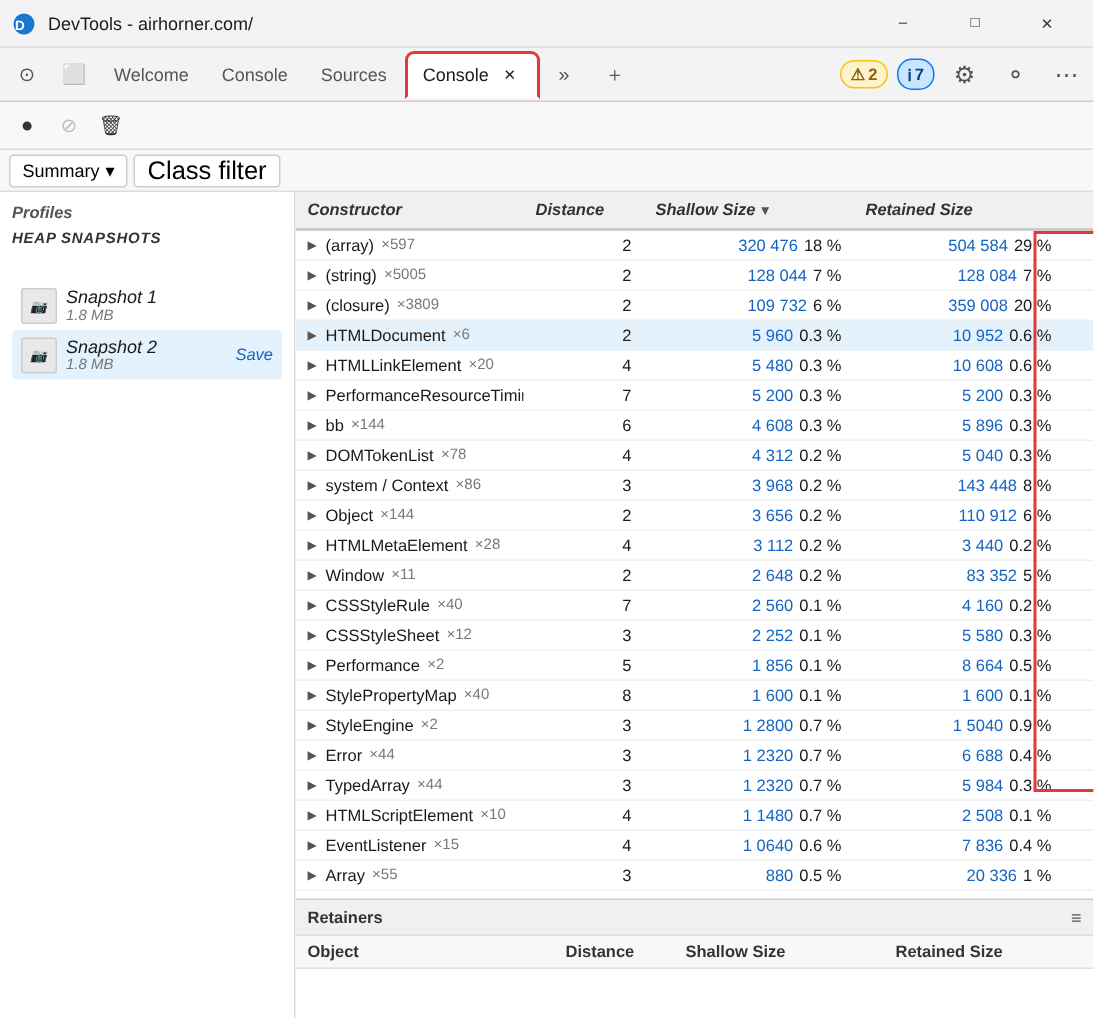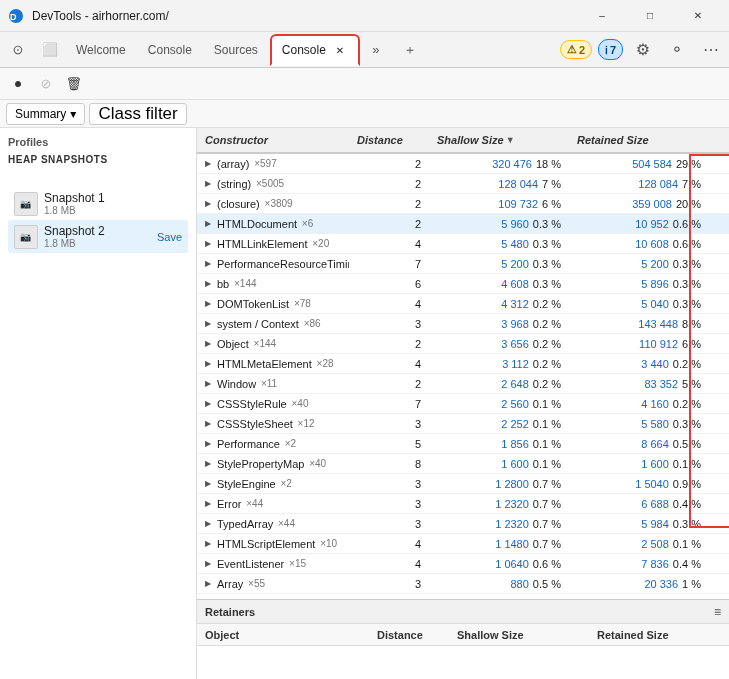--- a/index.html
+++ b/index.html
@@ -55,21 +55,21 @@
     .sub-toolbar-right { margin-left: auto; display: flex; align-items: center; gap: 4px; }
     .all-objects-btn {
       display: flex; align-items: flex-start; gap: 20px; padding: 2px 8px; font-size: 12px; height: 22px; background: transparent; border: none; cursor: pointer; margin-top: 48px;
     }
 
     
     .main { display: flex; height: calc(679px - 32px - 36px - 32px - 28px); }
 
     
     .sidebar { width: 197px; border-right: 1px solid #ddd; background: #fff; display: flex; flex-direction: column; }
-    .sidebar-section { padding: 8px; }
+    .sidebar-section { padding: 8px; font-style: italic; }
     .sidebar-title { font-size: 11px; font-weight: bold; color: #555; margin-bottom: 6px; }
     .sidebar-subtitle { font-size: 10px; font-weight: bold; color: #333; text-transform: uppercase; letter-spacing: 0.5px; margin-bottom: 22px; }
     .snapshot-item { display: flex; align-items: center; padding: 4px 6px; border-radius: 3px; cursor: pointer; gap: 6px; position: relative; }
     .snapshot-item.active { background: #e3f2fd; }
     .snapshot-icon { width: 24px; height: 24px; background: #e8e8e8; border: 1px solid #ccc; border-radius: 2px; display: flex; align-items: center; justify-content: center; font-size: 9px; flex-shrink: 0; }
     .snapshot-info { flex: 1; }
     .snapshot-name { font-size: 12px; font-weight: 500; }
     .snapshot-size { font-size: 10px; color: #777; }
     .snapshot-save { font-size: 11px; color: #1565c0; margin-left: auto; cursor: pointer; }
 

